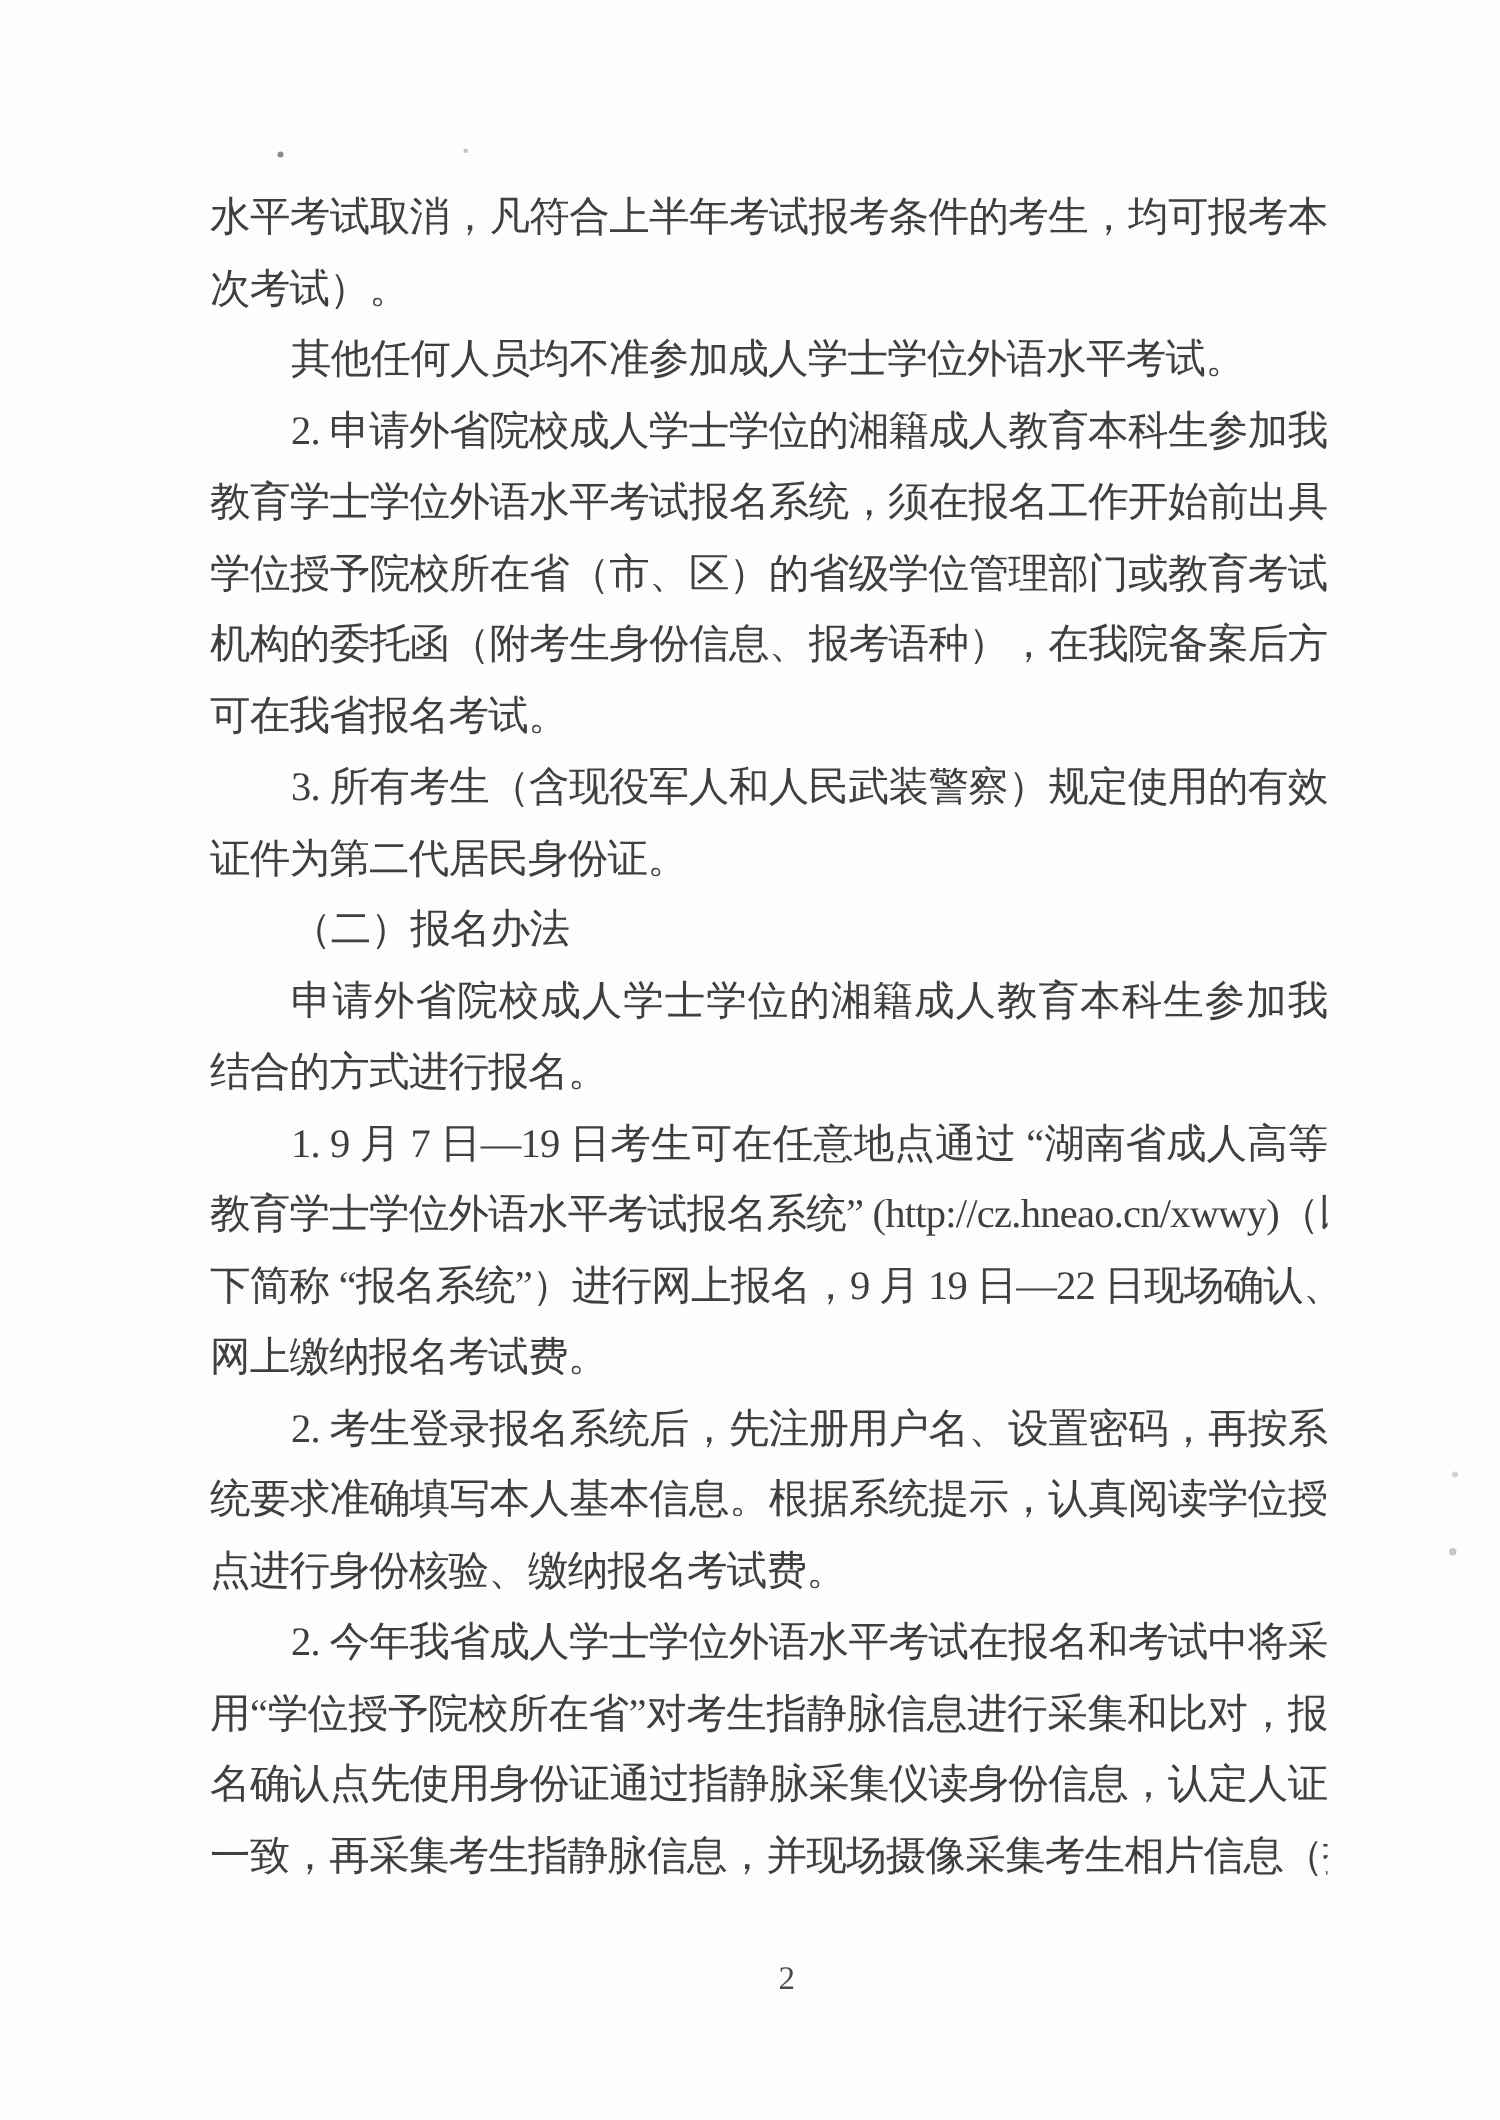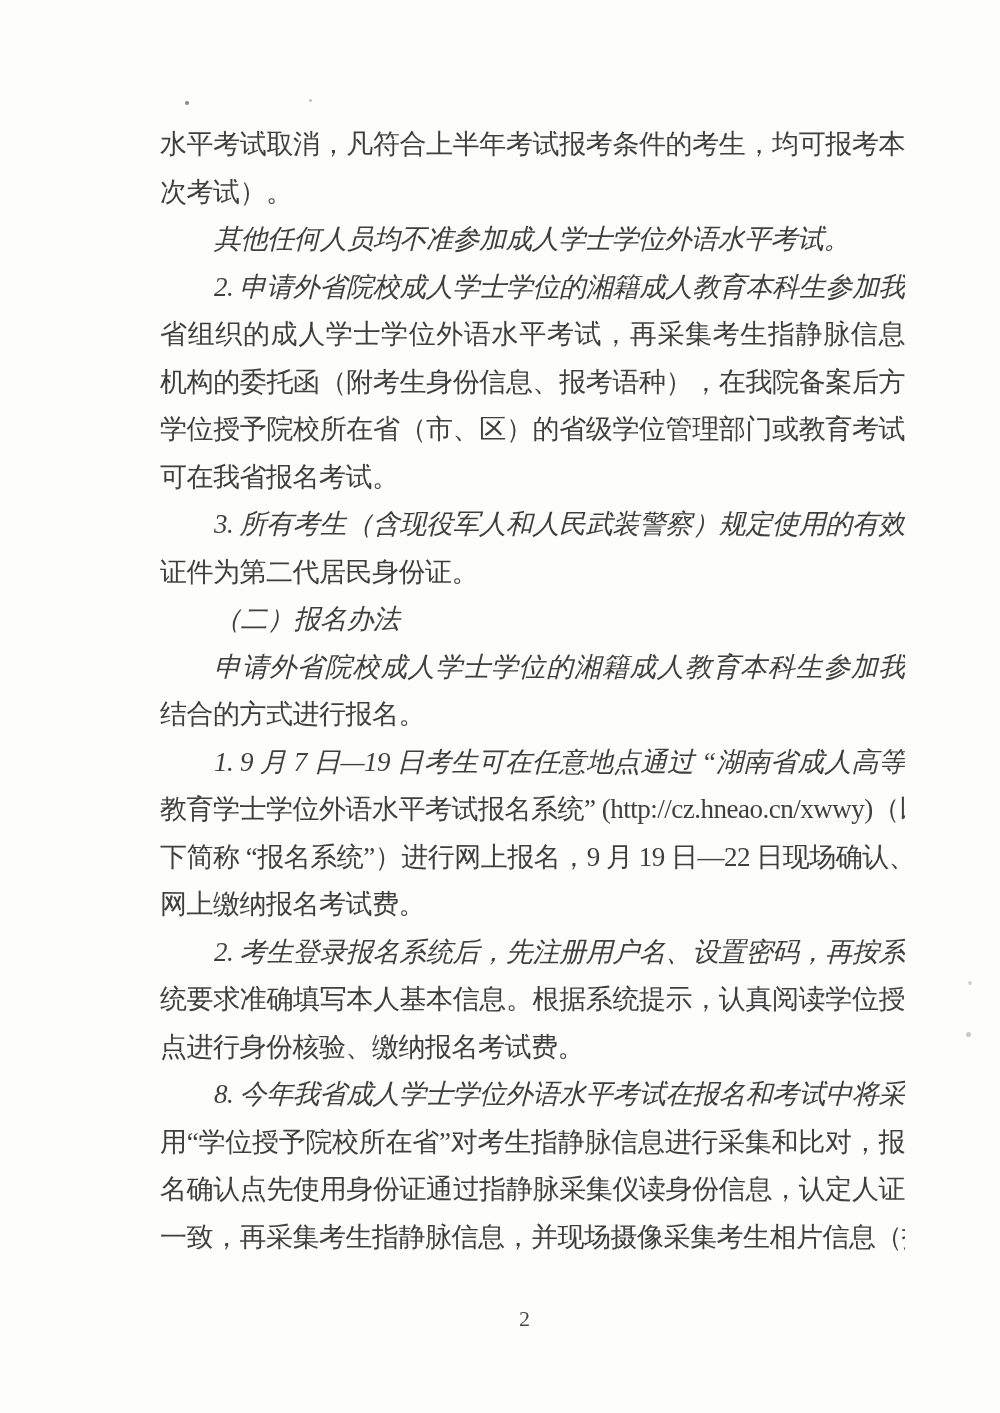--- a/index.html
+++ b/index.html
@@ -11,21 +11,21 @@
     position: relative;
     width: 1000px;
     height: 1413px;
     background: #fdfdfc;
     overflow: hidden;
     font-family: "Liberation Serif", "DejaVu Serif", serif;
     color: #3f3f3f;
   }
   .content {
     position: absolute;
-    left: 160px;
+    left: 140px;
     top: 121px;
     width: 745px;
   }
   .para { margin: 0; padding: 0; }
   .line {
     height: 47.5px;
     line-height: 47.5px;
     font-size: 27px;
     letter-spacing: -0.5px;
     overflow: hidden;
@@ -33,21 +33,21 @@
   }
   
   .jline {
     text-align: justify;
     text-align-last: justify;
   }
   .lline {
     text-align: center;
     text-align-last: left;
   }
-  .indent { text-indent: 54px; font-style: italic; }
+  .indent { text-indent: 54px; }
   .page-number {
     position: absolute;
     top: 1306px;
     left: 152px;
     width: 745px;
     text-align: center;
     font-size: 22px;
     color: #4a4a4a;
   }
   
@@ -76,23 +76,23 @@
       <div class="line jline">水平考试取消，凡符合上半年考试报考条件的考生，均可报考本</div>
       <div class="line lline">次考试）。</div>
     </div>
 
     <div class="para">
       <div class="line lline indent">其他任何人员均不准参加成人学士学位外语水平考试。</div>
     </div>
 
     <div class="para">
       <div class="line jline indent">2. 申请外省院校成人学士学位的湘籍成人教育本科生参加我</div>
-      <div class="line jline">省组织的成人学士学位外语水平考试，再采集考生指静脉信息</div>
+      <div class="line jline">教育学士学位外语水平考试报名系统，须在报名工作开始前出具</div>
+      <div class="line jline">学位授予院校所在省（市、区）的省级学位管理部门或教育考试</div>
       <div class="line jline">机构的委托函（附考生身份信息、报考语种），在我院备案后方</div>
-      <div class="line jline">学位授予院校所在省（市、区）的省级学位管理部门或教育考试</div>
       <div class="line lline">可在我省报名考试。</div>
     </div>
 
     <div class="para">
       <div class="line jline indent">3. 所有考生（含现役军人和人民武装警察）规定使用的有效</div>
       <div class="line lline">证件为第二代居民身份证。</div>
     </div>
 
     <div class="para">
       <div class="line lline indent">（二）报名办法</div>
@@ -110,21 +110,21 @@
       <div class="line lline">网上缴纳报名考试费。</div>
     </div>
 
     <div class="para">
       <div class="line jline indent">2. 考生登录报名系统后，先注册用户名、设置密码，再按系</div>
       <div class="line jline">统要求准确填写本人基本信息。根据系统提示，认真阅读学位授</div>
       <div class="line lline">点进行身份核验、缴纳报名考试费。</div>
     </div>
 
     <div class="para">
-      <div class="line jline indent">8. 今年我省成人学士学位外语水平考试在报名和考试中将采</div>
+      <div class="line jline indent">2. 今年我省成人学士学位外语水平考试在报名和考试中将采</div>
       <div class="line jline">用“学位授予院校所在省”对考生指静脉信息进行采集和比对，报</div>
       <div class="line jline">名确认点先使用身份证通过指静脉采集仪读身份信息，认定人证</div>
       <div class="line jline">一致，再采集考生指静脉信息，并现场摄像采集考生相片信息（报</div>
     </div>
 
   </div>
 
   <div class="page-number">2</div>
 
 </div>

